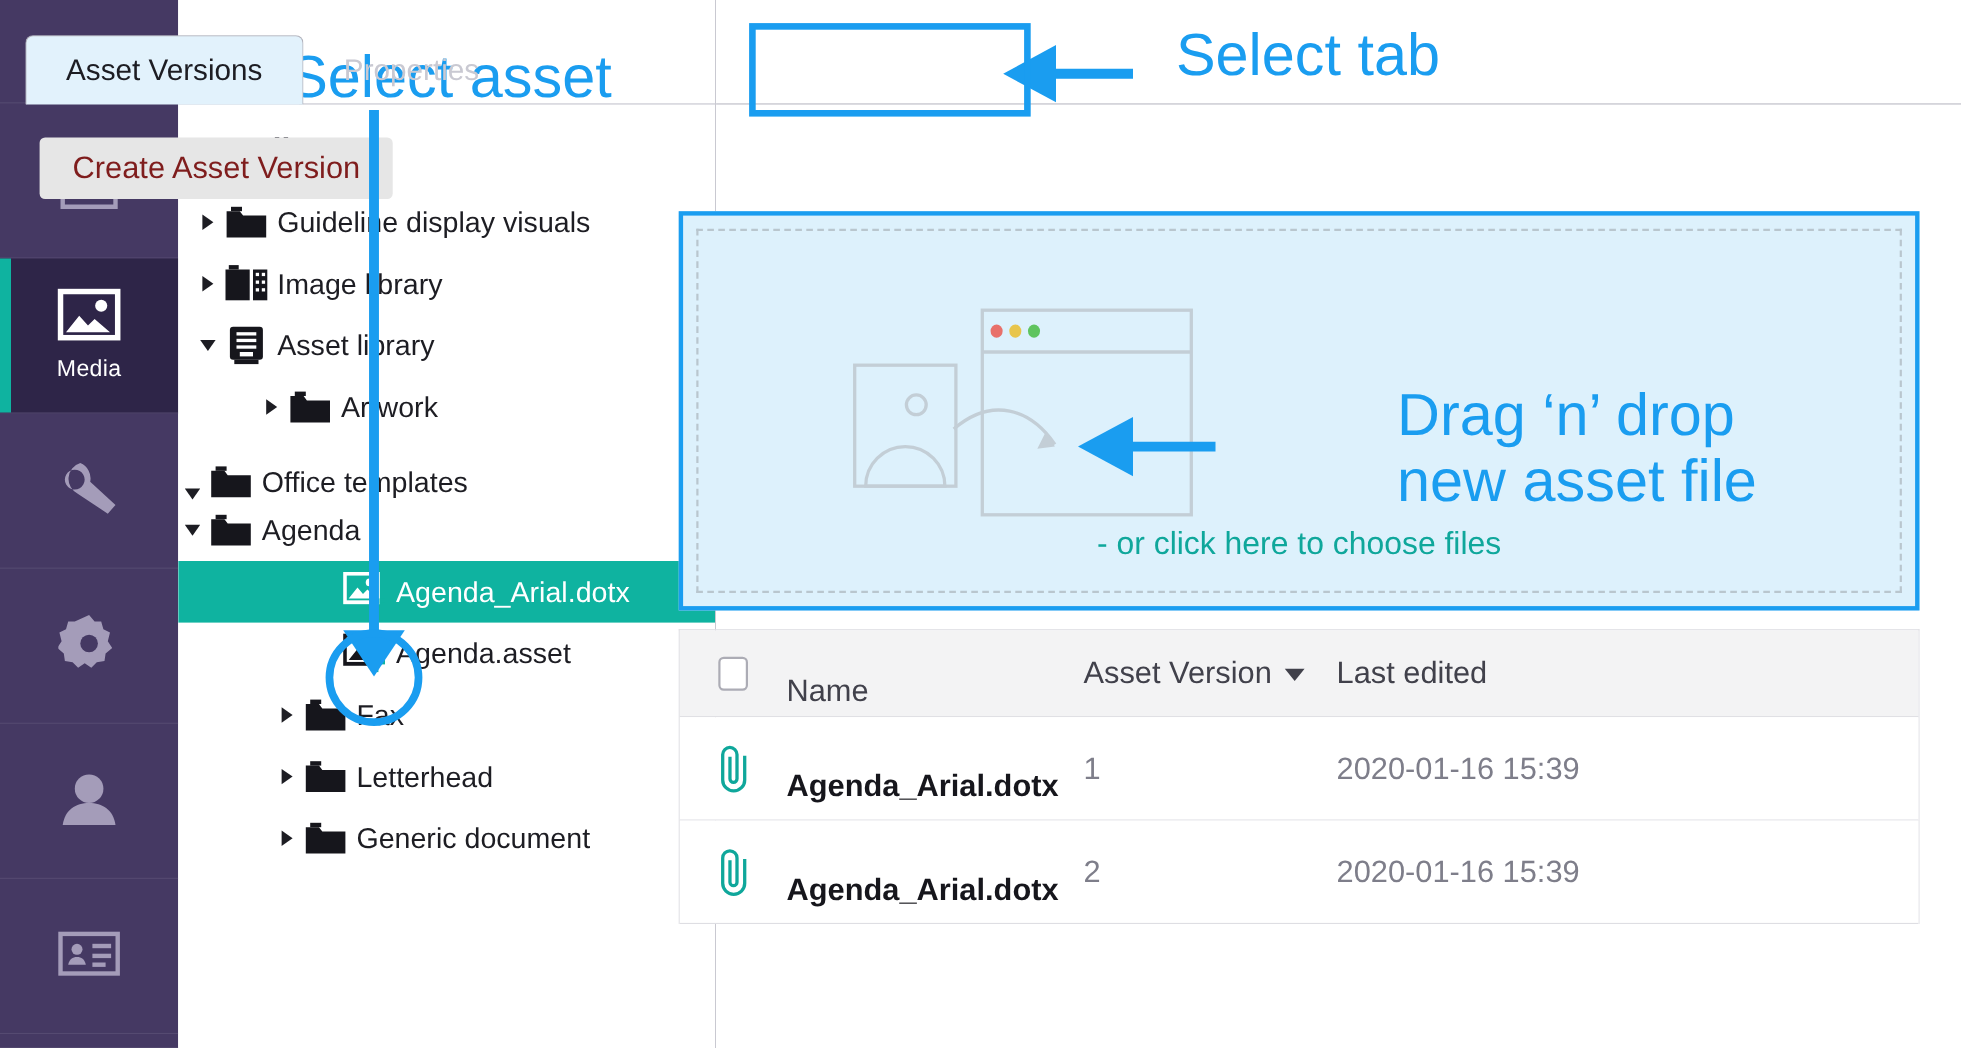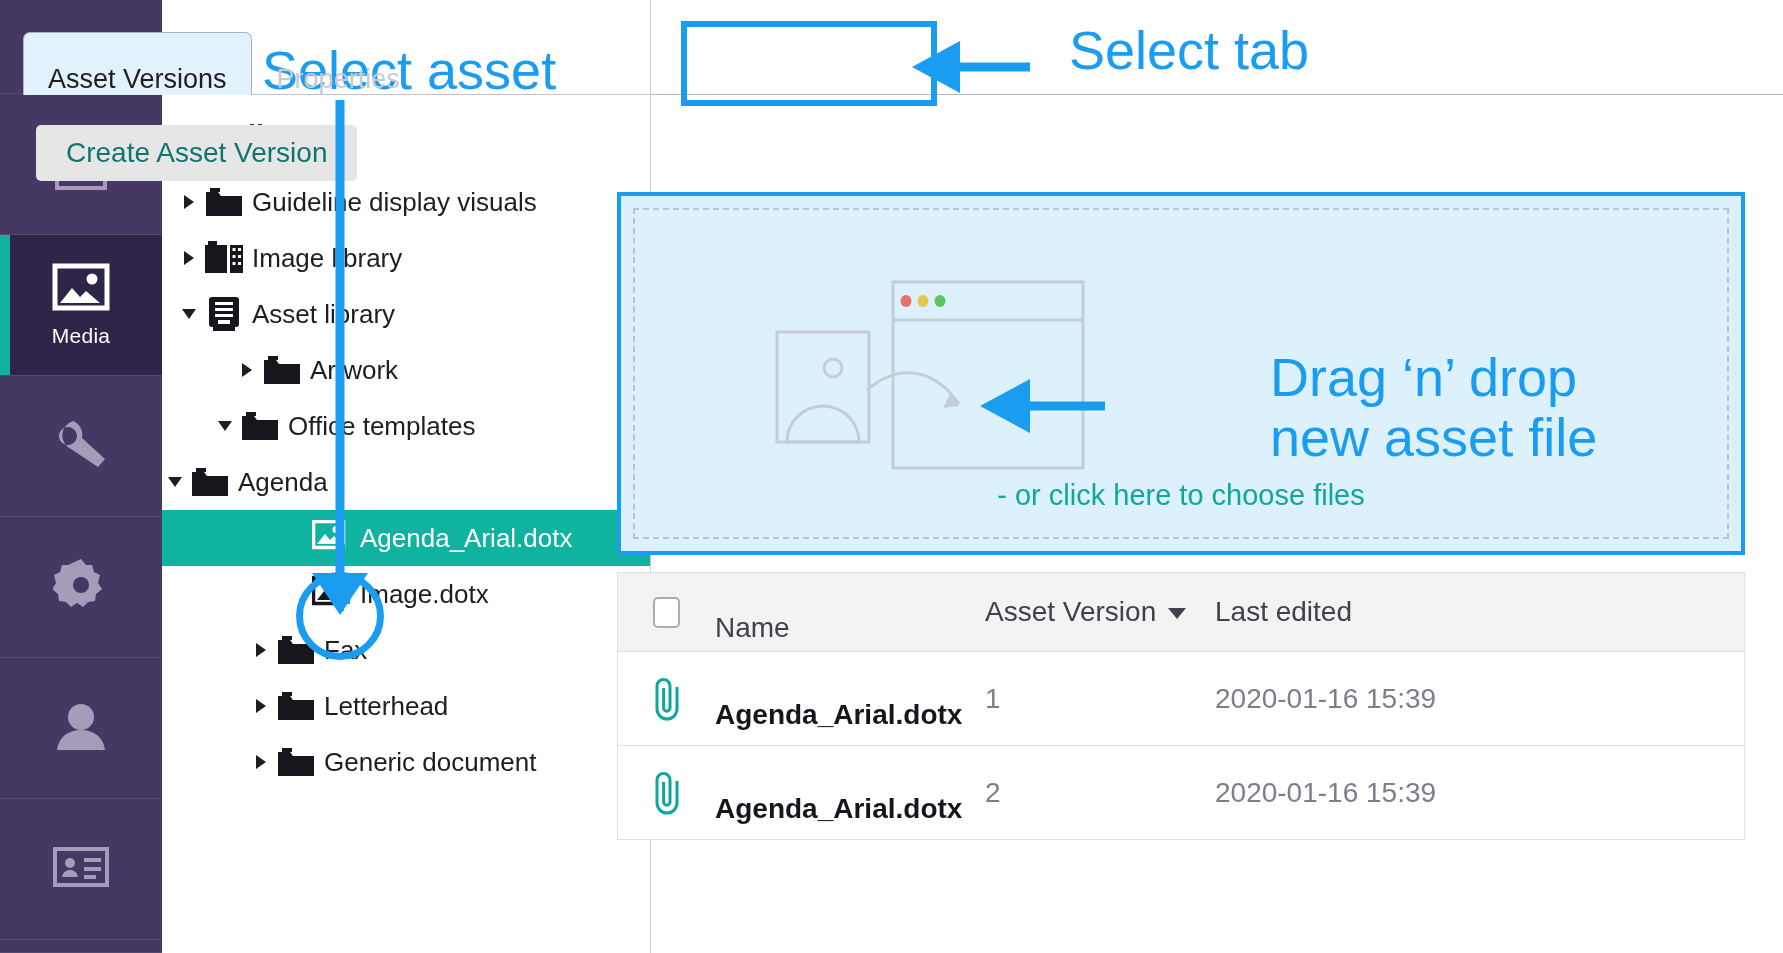--- a/index.html
+++ b/index.html
@@ -62,35 +62,35 @@
   .caret.down{border-top:10px solid #1d1d23;border-left:7px solid transparent;border-right:7px solid transparent;}
   .ticon{width:44px;flex:0 0 44px;display:flex;align-items:center;justify-content:center;}
   .tlabel{margin-left:6px;}
 
   
   .main{position:absolute;left:651px;top:0;right:0;height:953px;background:#ffffff;}
   .main-sep{position:absolute;left:651px;right:0;top:94px;height:1px;background:#b9b9c4;}
 
   .tabbar{position:absolute;left:23px;top:30px;height:65px;display:flex;align-items:flex-end;}
   .tab{
-    height:62px;padding:0 24px;display:flex;align-items:flex-end;
+    height:62px;padding:0 36px;display:flex;align-items:center;
     font-size:27px;color:#1d1d23;
     border:1px solid #b0b0ba;border-bottom:none;
     border-radius:7px 7px 0 0;background:#e2f2fc;
     position:relative;z-index:2;
   }
   .tab.ghost{
     background:transparent;border-color:transparent;color:#c9c9d2;
   }
 
   .createbtn{
     position:absolute;left:36px;top:125px;
     padding:0 30px;height:56px;display:flex;align-items:center;
     background:#e6e6e6;border:none;border-radius:5px;
-    font-size:28px;color:#0f766e;font-family:inherit;cursor:pointer;
+    font-size:28px;color:#7f1d1d;font-family:inherit;cursor:pointer;
   }
 
   
   .dropzone{
     position:absolute;left:617px;top:192px;width:1128px;height:363px;
     background:#ddf1fc;
     border:4px solid #1a9df0;
     box-sizing:border-box;
   }
   .dropzone-inner{
@@ -269,21 +269,21 @@
             <span class="caret right"></span>
           </span>
           <span class="ticon">
             <svg width="40" height="32" viewBox="0 0 40 32">
               <path d="M2 6h12l3 4h21v20H2z" fill="#16161c"></path>
               <rect x="6" y="2" width="10" height="4" fill="#16161c"></rect>
             </svg>
           </span>
           <span class="tlabel">Artwork</span>
         </div>
-        <div class="tnode" style="padding-left: 50px;">
+        <div class="tnode" style=" align-items: flex-end;">
           <span class="tw">
             <span class="caret down"></span>
           </span>
           <span class="ticon">
             <svg width="40" height="32" viewBox="0 0 40 32">
               <path d="M2 6h12l3 4h21v20H2z" fill="#16161c"></path>
               <rect x="6" y="2" width="10" height="4" fill="#16161c"></rect>
             </svg>
           </span>
           <span class="tlabel">Office templates</span>
@@ -319,21 +319,21 @@
           <span class="ticon">
             <svg width="40" height="36" viewBox="0 0 40 36">
               <rect x="1.5" y="1.5" width="30" height="26" fill="none" stroke="#16161c" stroke-width="3.5"></rect>
               <circle cx="24" cy="9.5" r="3.5" fill="#16161c"></circle>
               <path d="M5 24l8-10 5 6 4-4 9 8z" fill="#16161c"></path>
               <rect x="28" y="24" width="5" height="5" fill="#0fb3a0"></rect>
               <rect x="34" y="24" width="4" height="4" fill="#0fb3a0"></rect>
               <rect x="28" y="31" width="4" height="4" fill="#0fb3a0"></rect>
             </svg>
           </span>
-          <span class="tlabel">Image.dotx</span>
+          <span class="tlabel">Agenda.asset</span>
         </div>
         <div class="tnode" style="padding-left: 86px;">
           <span class="tw">
             <span class="caret right"></span>
           </span>
           <span class="ticon">
             <svg width="40" height="32" viewBox="0 0 40 32">
               <path d="M2 6h12l3 4h21v20H2z" fill="#16161c"></path>
               <rect x="6" y="2" width="10" height="4" fill="#16161c"></rect>
             </svg>

